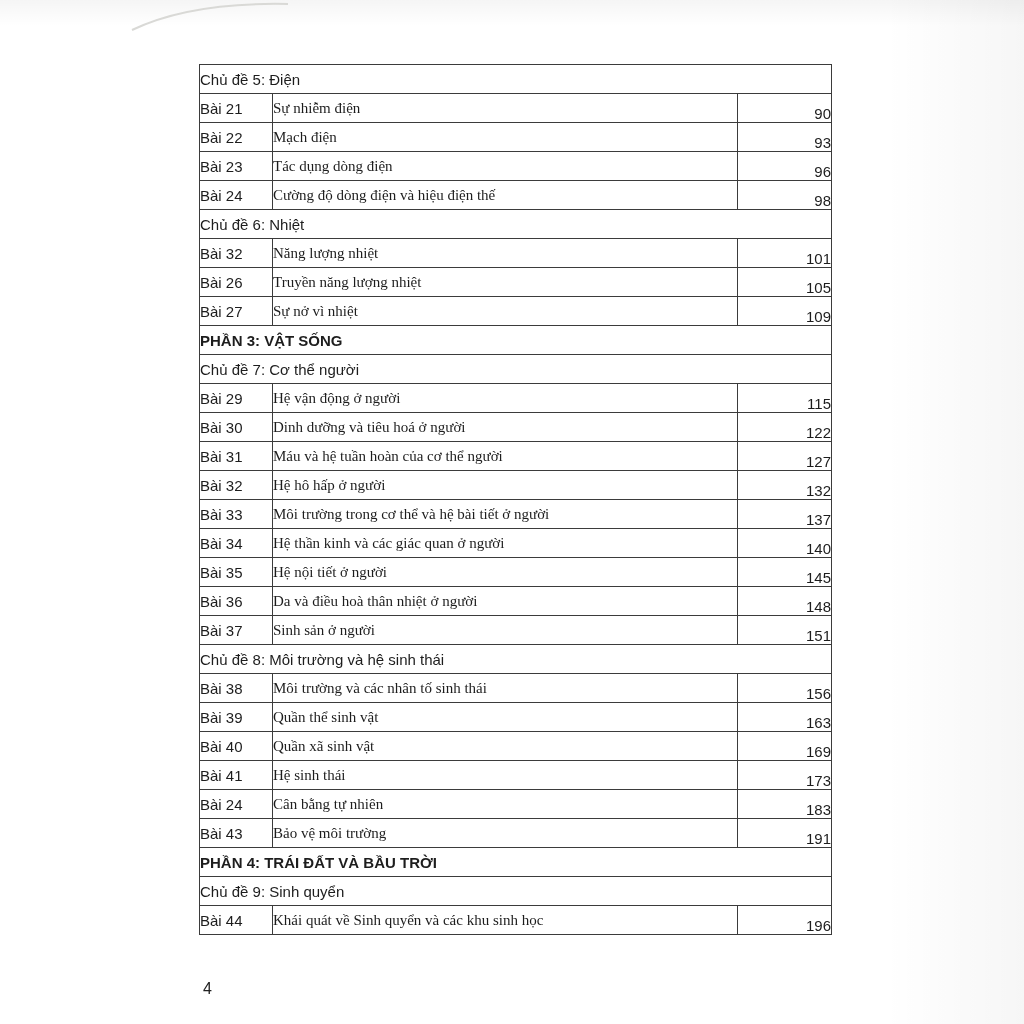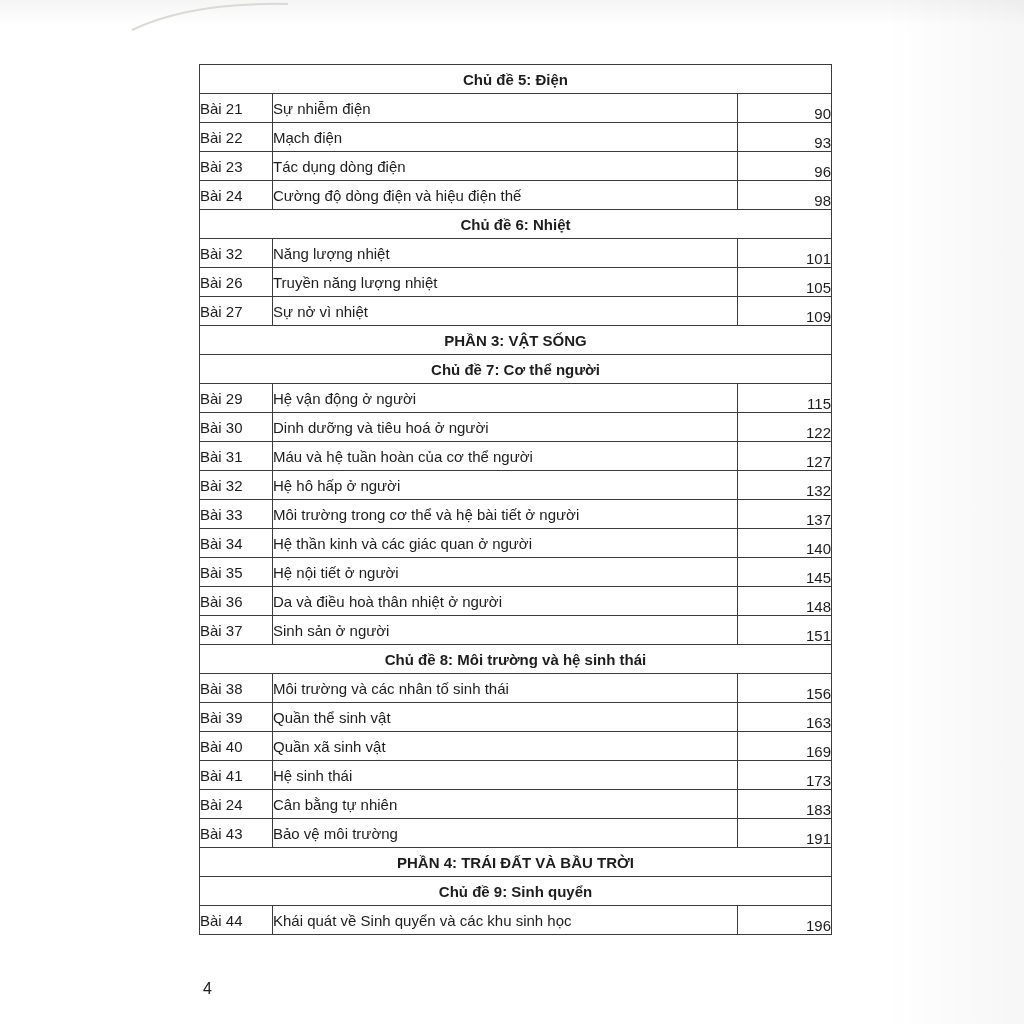--- a/index.html
+++ b/index.html
@@ -52,35 +52,35 @@
     white-space: nowrap;
   }
   col.c-lesson { width: 73px; }
   col.c-title  { width: 465px; }
   col.c-page   { width: 94px; }
   td.cell-lesson {
     text-align: left;
   }
   td.cell-title {
     padding-left: 10px;
+    font-family: Liberation Serif, serif;
   }
   td.cell-page {
     text-align: right;
     vertical-align: bottom;
     padding-bottom: 3px;
     font-size: 15.5px;
   }
   td.cell-topic {
-    text-align: center;
-    font-weight: bold;
+    text-align: left;
+    font-weight: normal;
     font-size: 15.5px;
     color: #161616;
   }
   td.cell-part {
-    text-align: center;
     font-weight: bold;
     font-size: 16px;
     color: #161616;
   }
   .footer-page-number {
     position: absolute;
     left: 203px;
     top: 980px;
     font-size: 16px;
     color: #222222;

